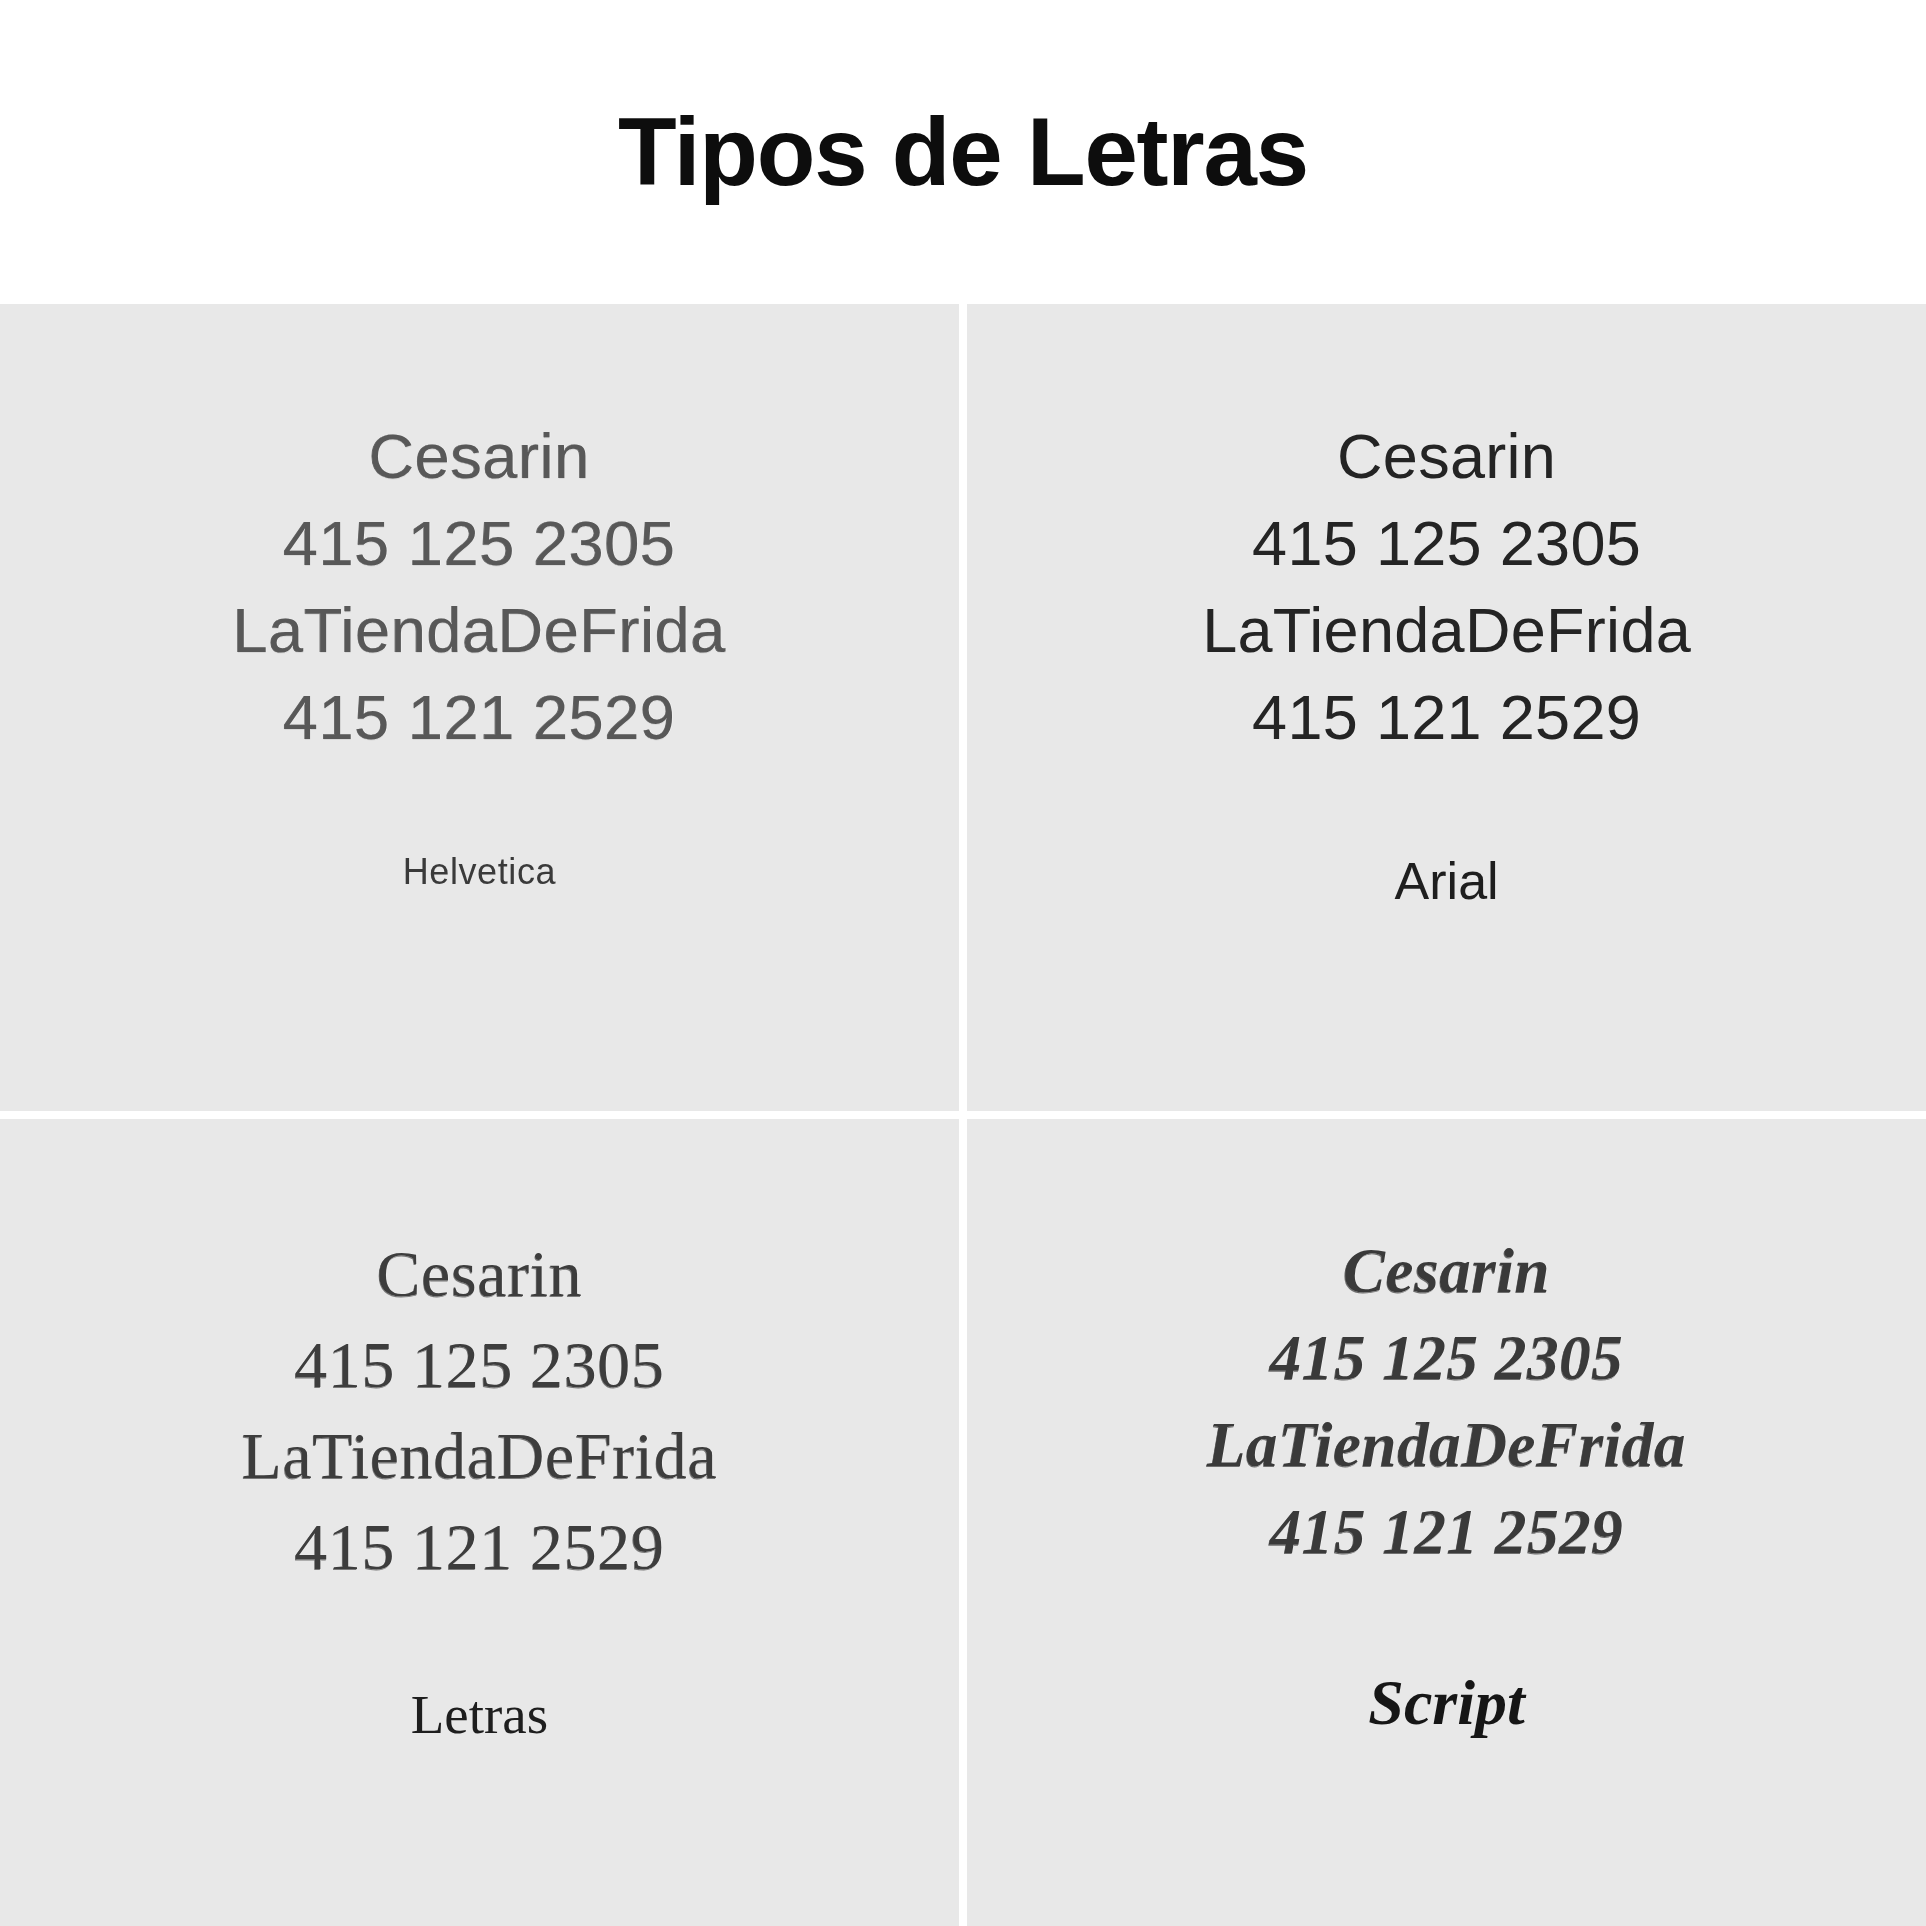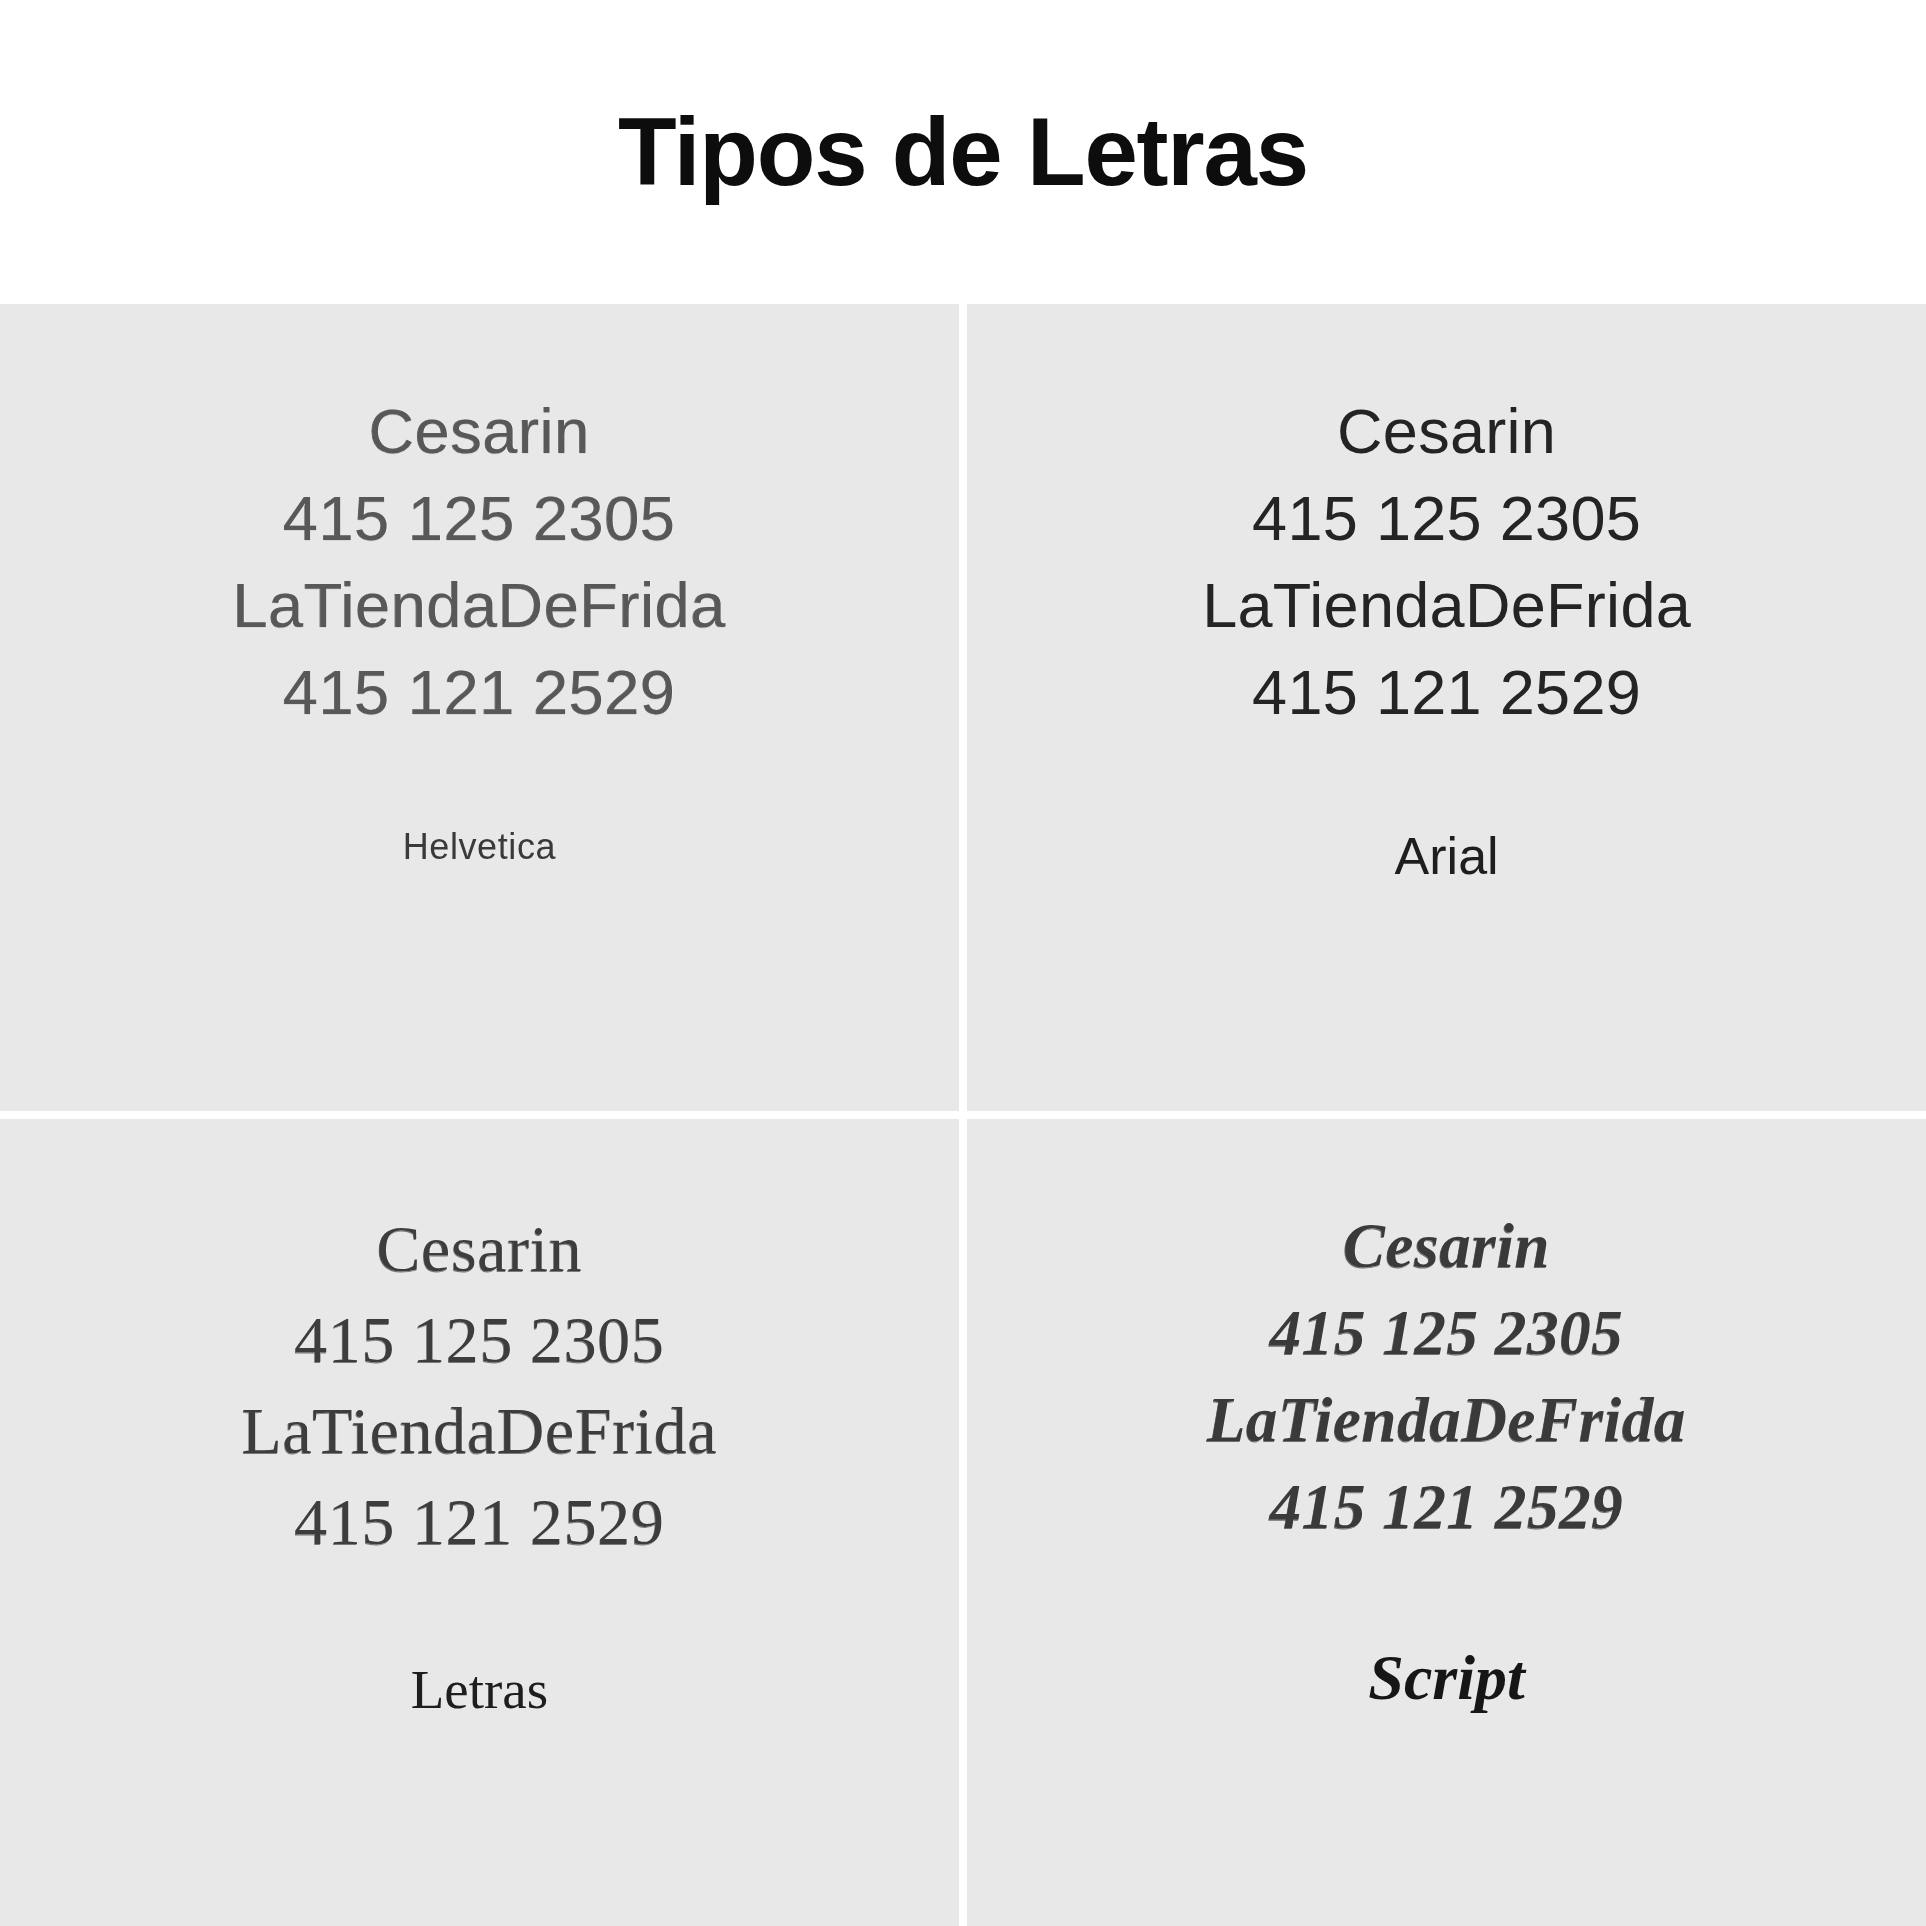--- a/index.html
+++ b/index.html
@@ -44,21 +44,21 @@
   .cell {
     background: #e8e8e8;
     display: flex;
     flex-direction: column;
     align-items: center;
     justify-content: flex-start;
     position: relative;
     overflow: hidden;
   }
   .sample {
-    margin-top: 84px;
+    margin-top: 109px;
     text-align: center;
     line-height: 1.38;
     color: #2b2b2b;
   }
   .sample .line {
     display: block;
     white-space: nowrap;
   }
   .caption {
     margin-top: 90px;

